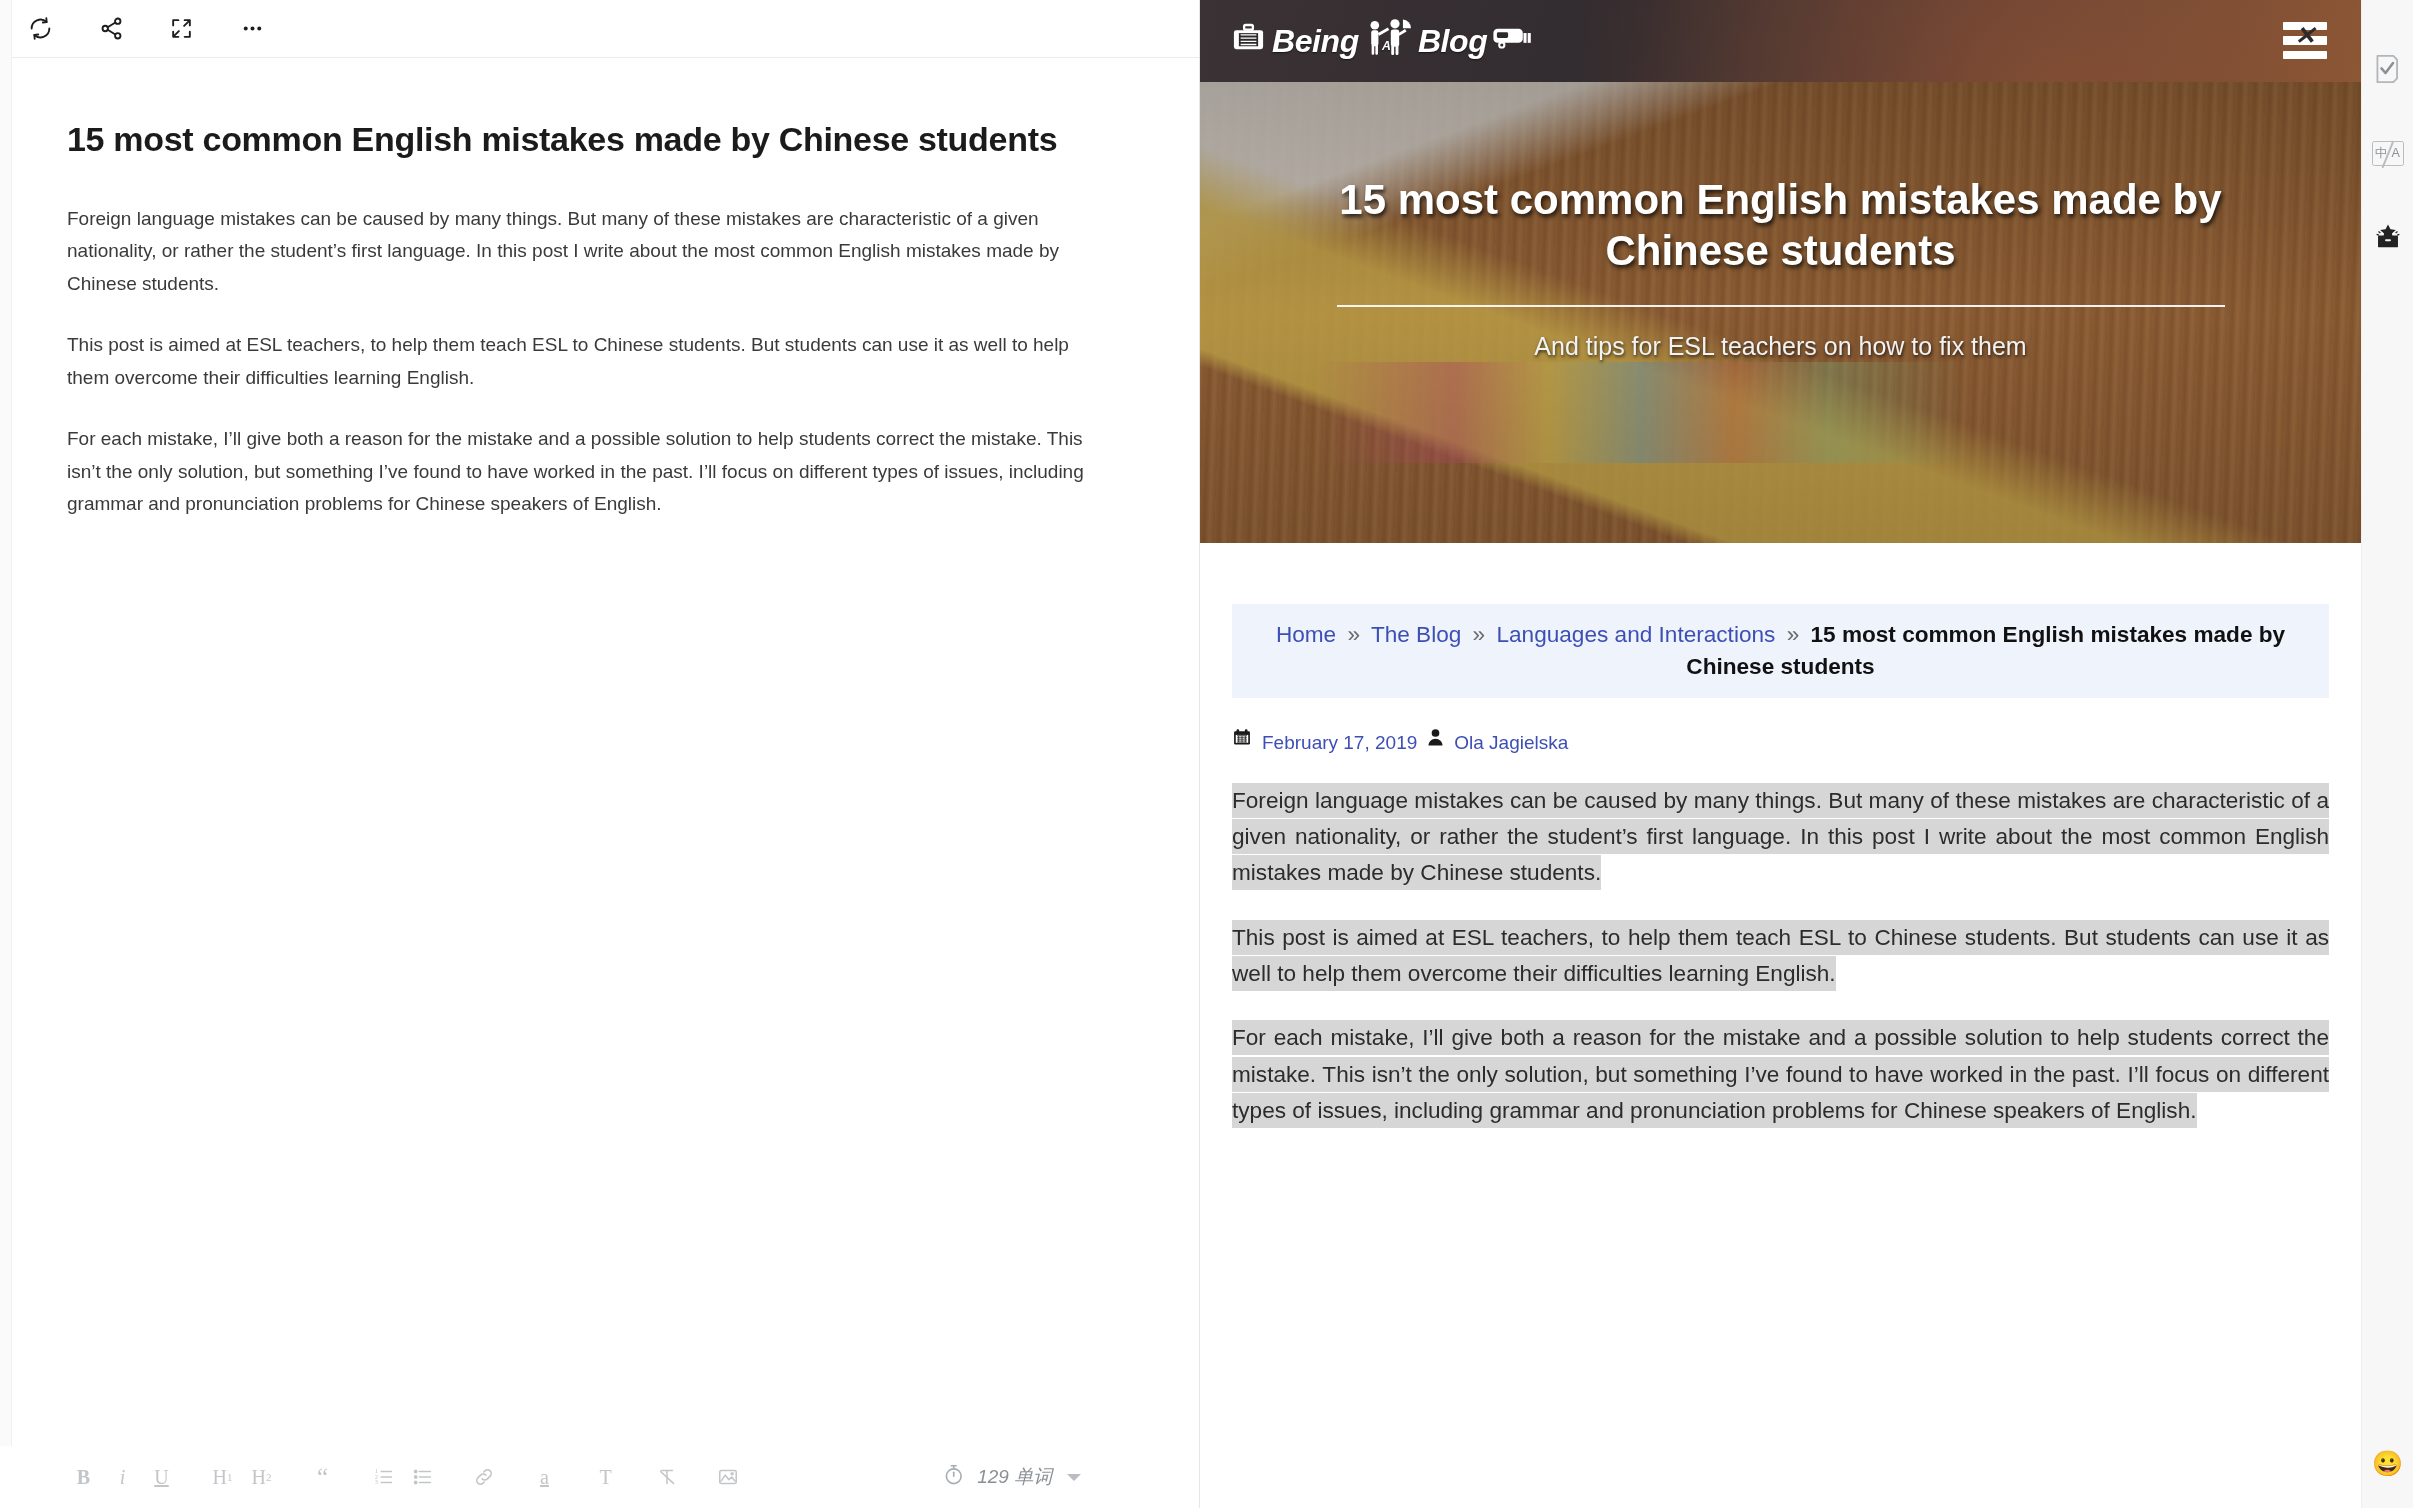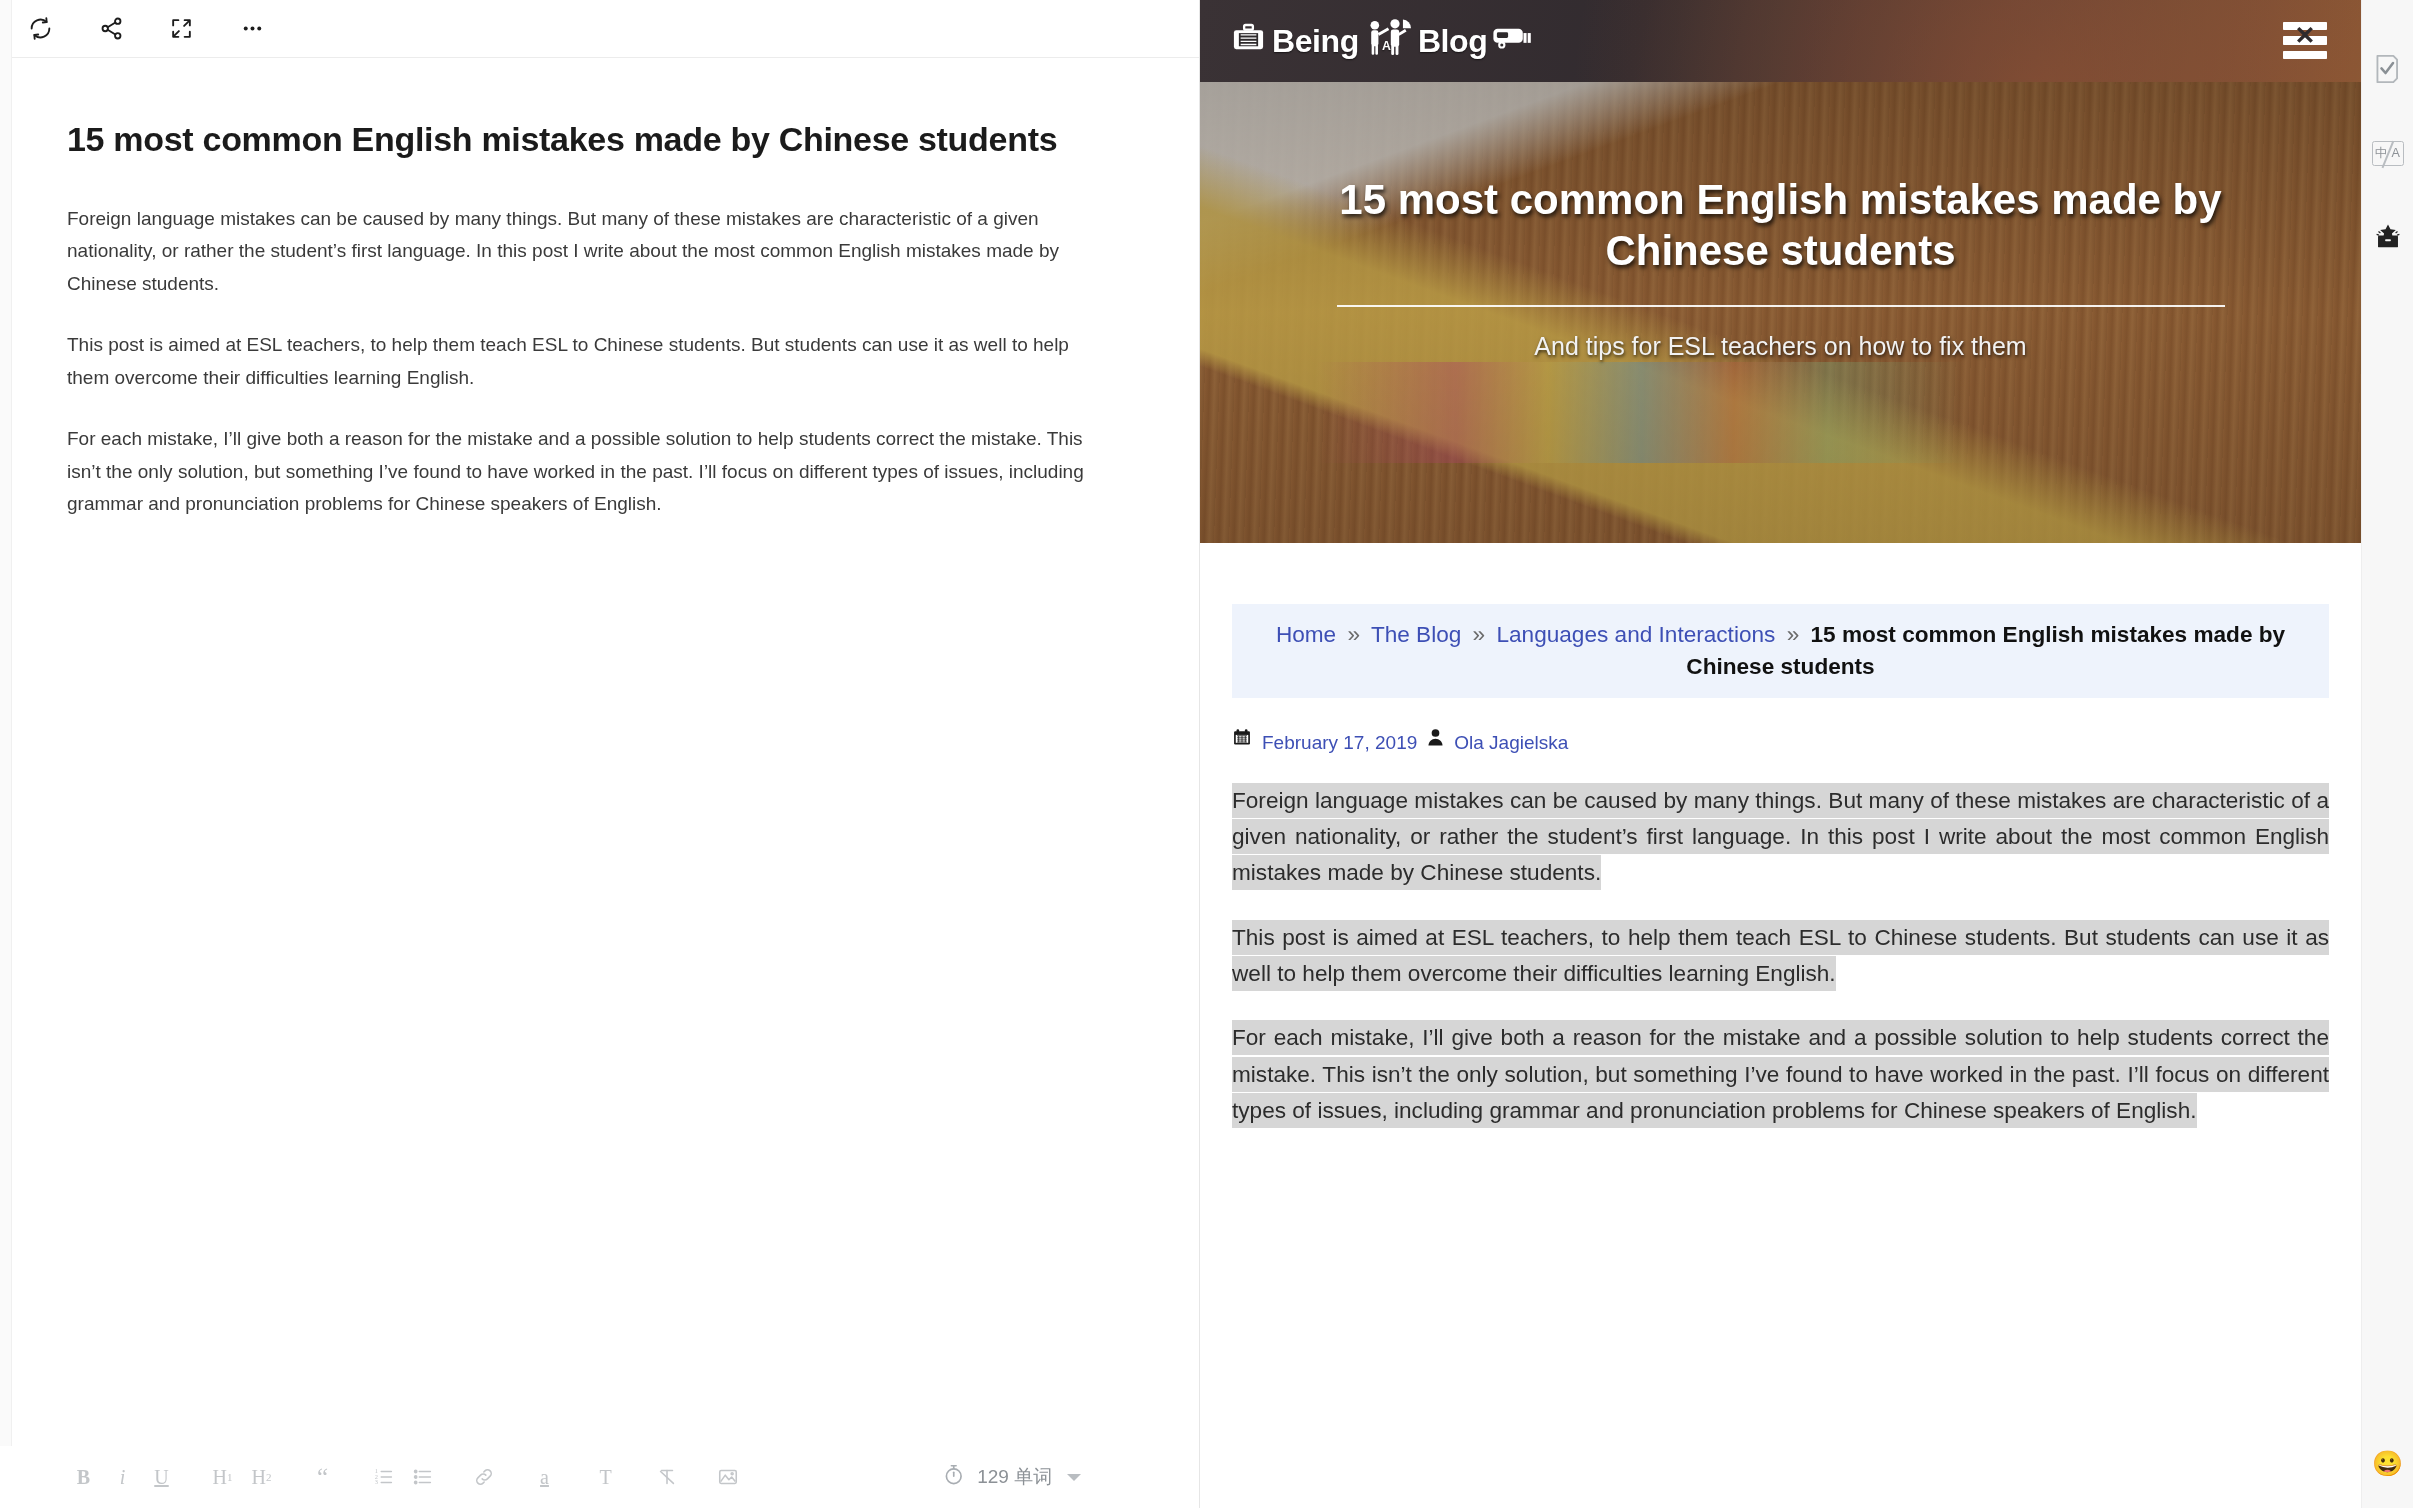--- a/index.html
+++ b/index.html
@@ -97,20 +97,21 @@
   .fmt-btn.gap-l { margin-left: 22px; }
   .fmt-btn sub { font-size: 11px; }
   .wordcount {
     position: absolute;
     left: 942px;
     display: flex;
     align-items: center;
     gap: 11.7px;
     color: #9aa0a6;
     font-size: 19px;
+    font-style: italic;
   }
   .wc-text { color: #8c9196; }
   .caret-down {
     width: 0; height: 0;
     border-left: 7.5px solid transparent;
     border-right: 7.5px solid transparent;
     border-top: 7.5px solid #b9bdc1;
     margin-left: 3.4px;
   }
 
@@ -123,20 +124,21 @@
     overflow: hidden;
   }
   .site-header {
     position: relative;
     height: 82px;
     background: #2e2a2c;
     display: flex;
     align-items: center;
     padding: 0 30px;
     overflow: hidden;
+    font-style: italic;
   }
   .site-header::after {
     content: "";
     position: absolute;
     inset: 0;
     background:
       radial-gradient(circle at 72% 120%, rgba(170,90,50,.55), transparent 55%),
       linear-gradient(100deg, #3b3336 0%, #332c30 38%, #5a4038 72%, #8d5a36 100%);
     opacity: .95;
     z-index: 0;

